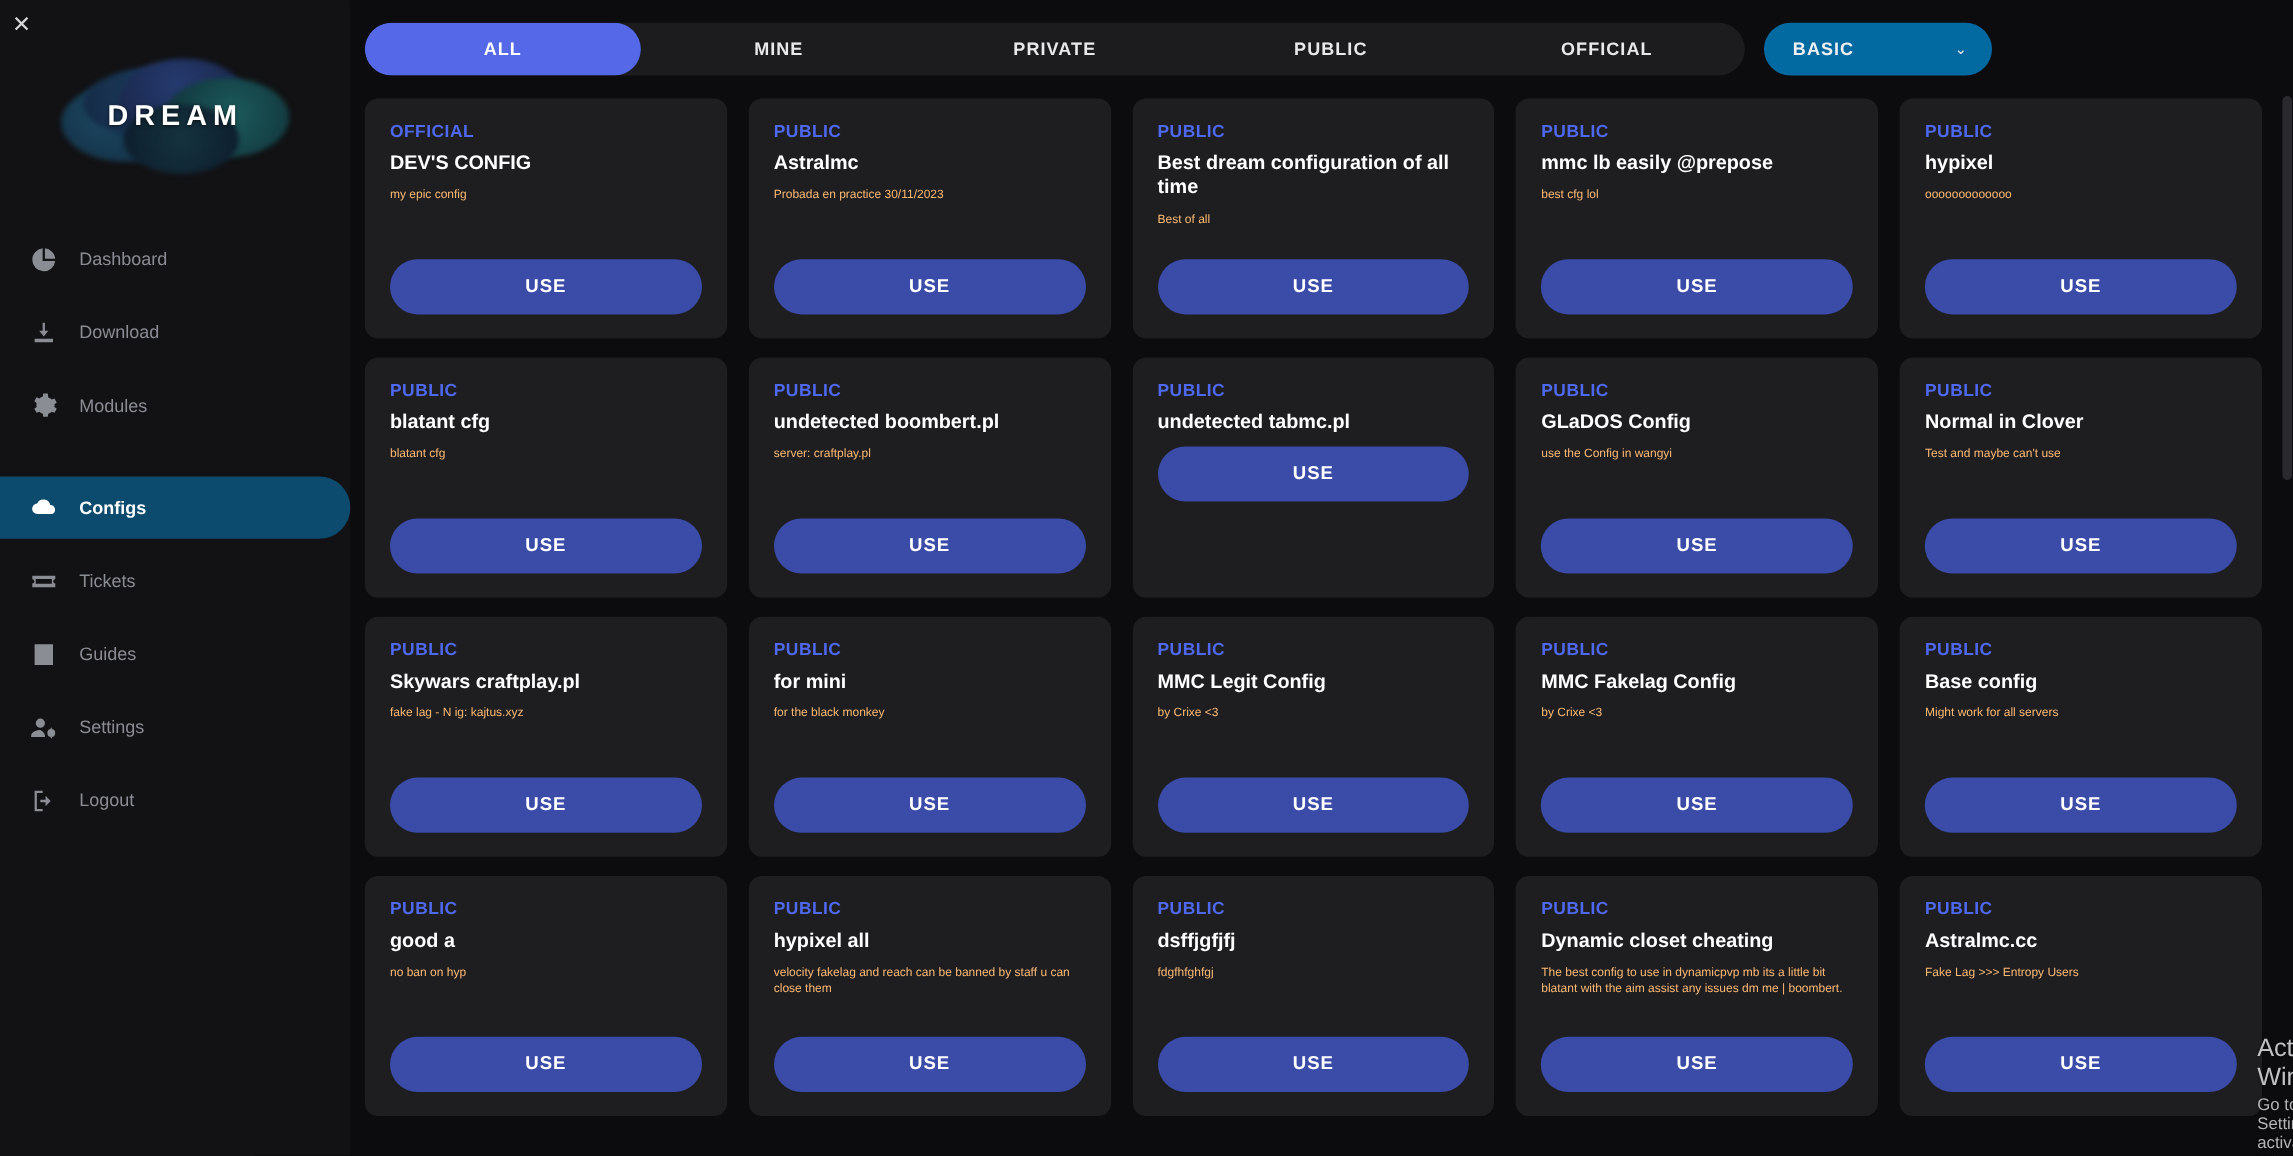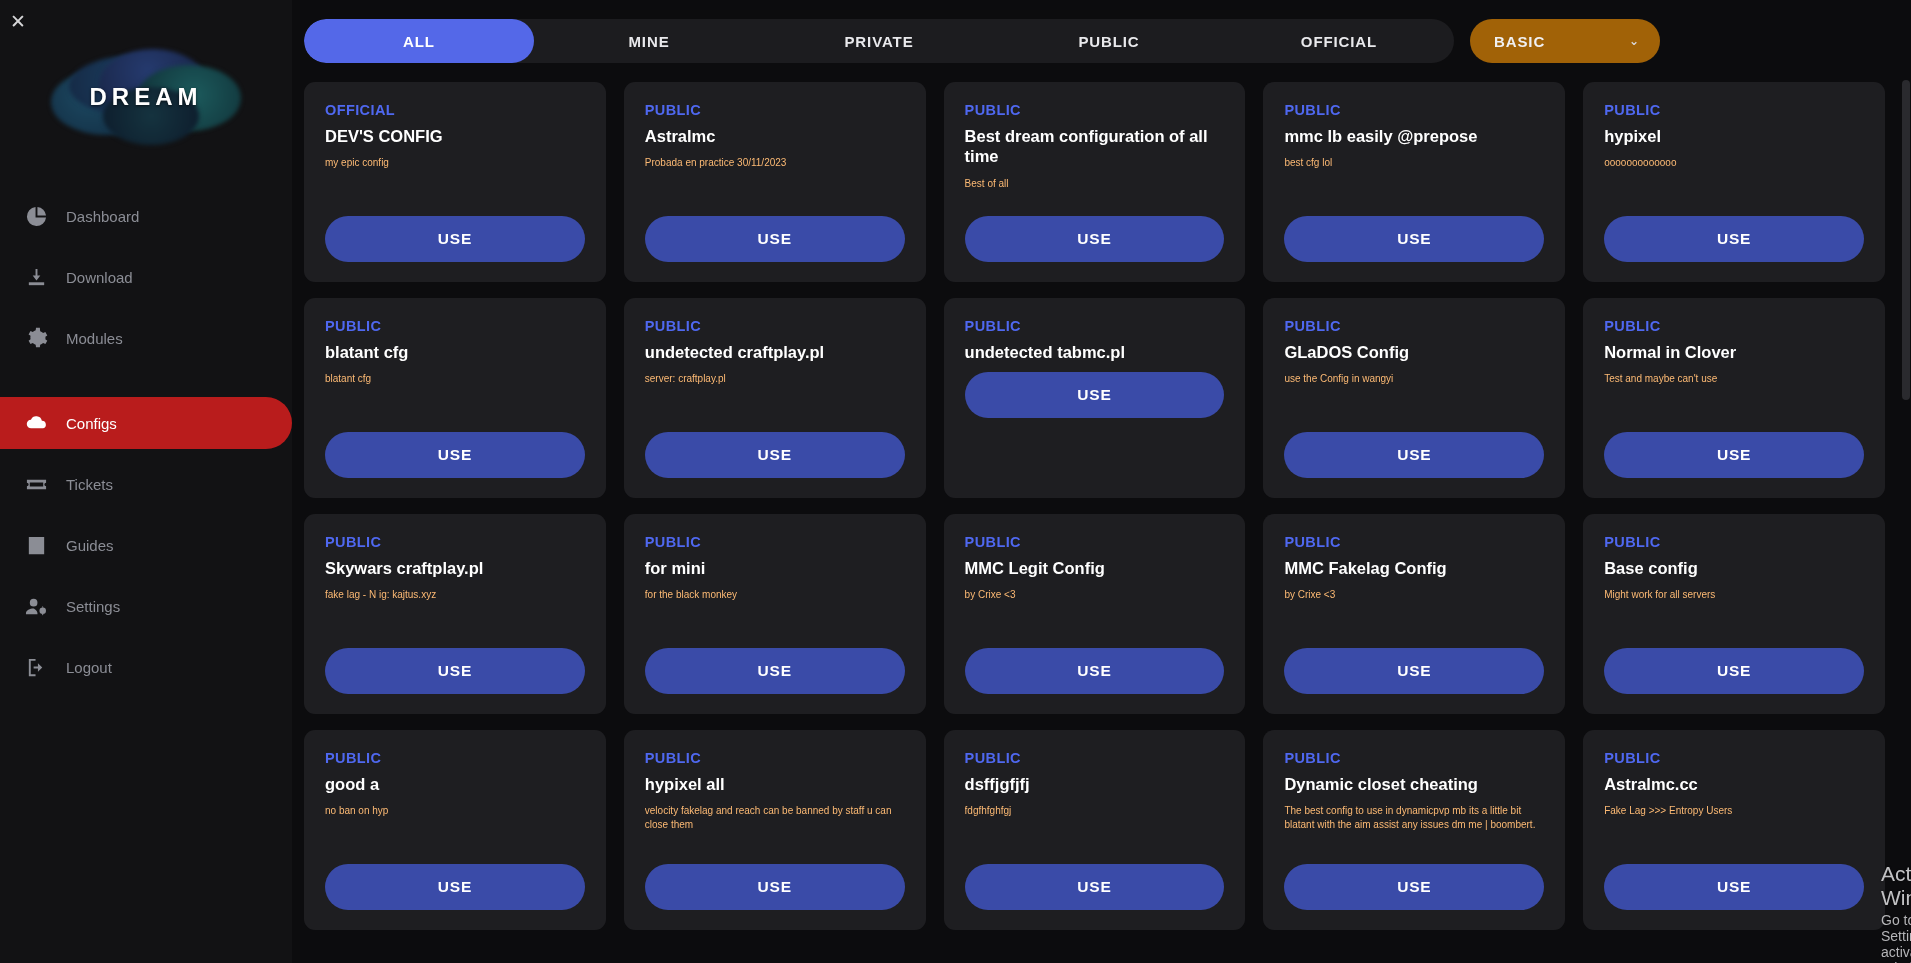--- a/index.html
+++ b/index.html
@@ -54,21 +54,21 @@
     border-radius: 0 26px 26px 0;
     color: #8b8d95; font-size: 15px;
     cursor: pointer;
   }
   .nav-item .nav-ico {
     width: 25px; height: 25px; flex: 0 0 25px;
     display: flex; align-items: center; justify-content: center;
     color: #8b8d95;
   }
   .nav-item.active {
-    background: #b91c1c; color: #ffffff; font-weight: normal; margin-top: 33px;
+    background: #0c4a6e; color: #ffffff; font-weight: bold; margin-top: 33px;
   }
   .nav-item.active .nav-ico { color: #ffffff; }
   .nav-item svg { width: 23px; height: 23px; fill: currentColor; }
 
   
   .main {
     flex: 1; height: 963px; position: relative;
     background: #0c0c0e; overflow: hidden;
   }
   .topbar {
@@ -83,21 +83,21 @@
     max-width: 1150px;
   }
   .tab {
     flex: 1; display: flex; align-items: center; justify-content: center;
     color: #e9e9ec; font-size: 15px; font-weight: bold; letter-spacing: .9px;
     cursor: pointer; height: 100%;
   }
   .tab.active { background: #5468e8; color: #ffffff; border-radius: 22px; }
   .dropdown {
     margin-left: 16px; width: 190px; height: 44px;
-    background: #a16207; border-radius: 22px;
+    background: #0369a1; border-radius: 22px;
     display: flex; align-items: center; justify-content: space-between;
     padding: 0 20px 0 24px; cursor: pointer;
     color: #f0f0f2; font-size: 15px; font-weight: bold; letter-spacing: .9px; gap: 12px;
   }
   .dropdown .chev { font-size: 12px; color: #d9d9dd; font-family: "DejaVu Sans", sans-serif; }
 
   .grid {
     padding: 0 26px 0 12px;
     display: grid;
     grid-template-columns: repeat(5, 1fr);
@@ -305,21 +305,21 @@
           <button class="use-btn">USE</button>
         </div>
         <div class="card">
           <div class="badge">PUBLIC</div>
           <div class="card-title">blatant cfg</div>
           <div class="card-desc">blatant cfg</div>
           <button class="use-btn">USE</button>
         </div>
         <div class="card">
           <div class="badge">PUBLIC</div>
-          <div class="card-title">undetected craftplay.pl</div>
+          <div class="card-title">undetected boombert.pl</div>
           <div class="card-desc">server: craftplay.pl</div>
           <button class="use-btn">USE</button>
         </div>
         <div class="card">
           <div class="badge">PUBLIC</div>
           <div class="card-title">undetected tabmc.pl</div>
           <button class="use-btn">USE</button>
         </div>
         <div class="card">
           <div class="badge">PUBLIC</div>

